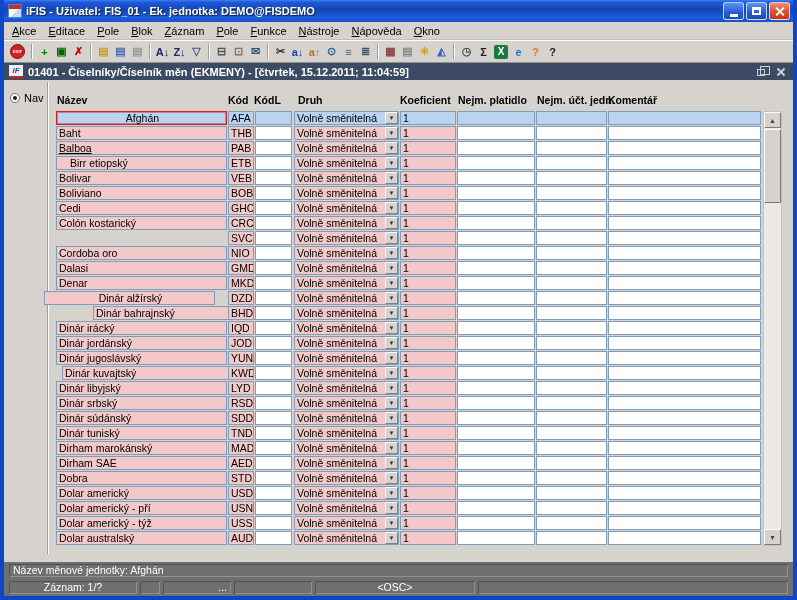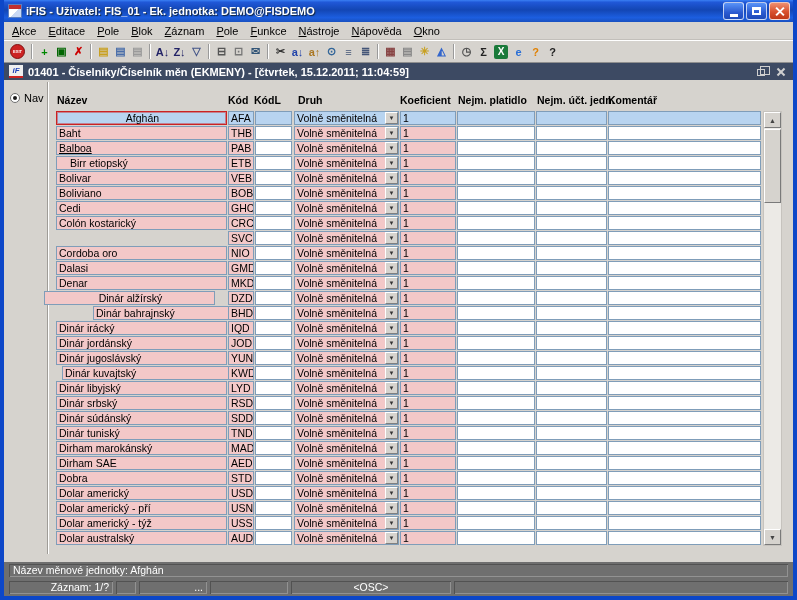--- a/index.html
+++ b/index.html
@@ -406,21 +406,21 @@
       <div class="cell white" style="left: 453px; width: 78px; top: 451px;"></div>
       <div class="cell white" style="left: 532px; width: 71px; top: 451px;"></div>
       <div class="cell white" style="left: 604px; width: 153px; top: 451px;"></div>
     </div>
 
   <div class="statusbar">
     <div class="sline1">
       <span class="seg">Název měnové jednotky: Afghán</span>
     </div>
     <div class="sline2" id="sline2">
-        <span class="seg" style="width: 104px; text-align: right;">Záznam: 1/?</span>
+        <span class="seg" style="width: 128px; text-align: center;">Záznam: 1/?</span>
         <span class="seg" style="width: 20px; text-align: left;"></span>
         <span class="seg" style="width: 68px; text-align: right;">...</span>
         <span class="seg" style="width: 78px; text-align: left;"></span>
         <span class="seg" style="width: 160px; text-align: center;">&lt;OSC&gt;</span>
         <span class="seg" style="flex: 1 1 0%; text-align: left;"></span>
       </div>
   </div>
 
 </div>
 

